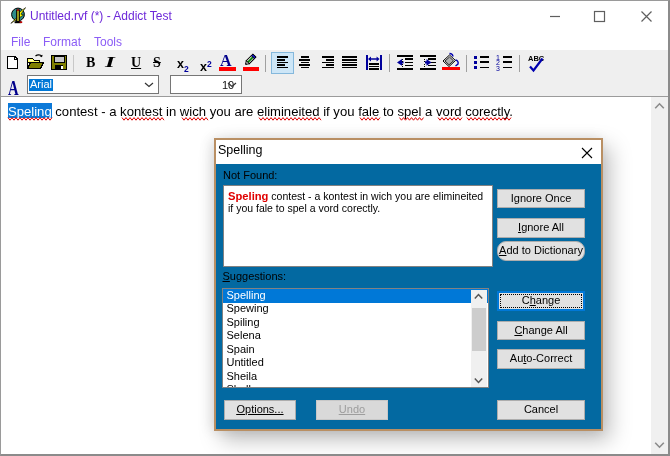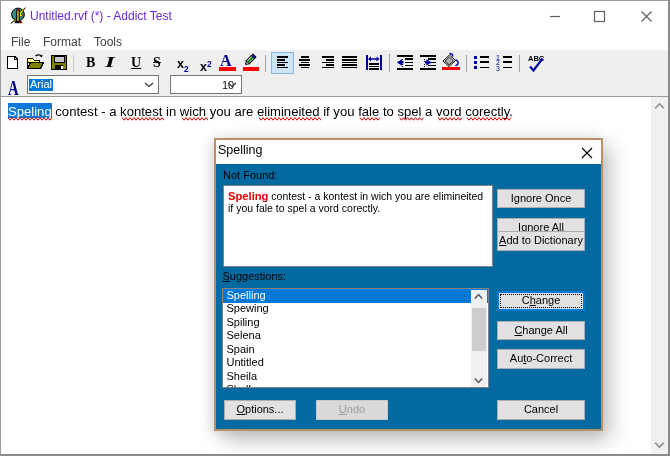--- a/index.html
+++ b/index.html
@@ -2,21 +2,21 @@
 <html><head>
 <meta charset="utf-8">
 <style>
 * { margin:0; padding:0; box-sizing:border-box; }
 html,body { width:670px; height:456px; }
 body { font-family:"Liberation Sans",sans-serif; position:relative; background:#fff; overflow:hidden; }
 .abs { position:absolute; }
 #frame { left:0; top:0; width:670px; height:456px; border:1px solid #9a9a9a; border-right:2px solid #8b8b8b; border-bottom:2px solid #8b8b8b; z-index:50; pointer-events:none; }
 #titlebar { left:1px; top:1px; width:668px; height:30px; background:#fff; }
 #title-text { left:30px; top:9px; font-size:12px; color:#6d28d9; }
-#menubar { left:1px; top:31px; width:668px; height:19px; background:#fff; font-size:12px; color:#404040; }
+#menubar { left:1px; top:31px; width:668px; height:19px; background:#fff; font-size:12px; color:#8b5cf6; }
 .menu-item { position:absolute; top:4px; }
 #toolbar { left:1px; top:50px; width:668px; height:46px; background:#efefef; }
 #dochr { left:1px; top:96px; width:668px; height:1px; background:#9b9b9b; }
 #doc { left:1px; top:97px; width:667px; height:357px; background:#fff; }
 
 #docline { position:absolute; left:8px; top:104px; font-size:13.1px; color:#000; white-space:nowrap; }
 .sq { position:relative; }
 #sel { color:#fff; }
 #selrect { position:absolute; left:8px; top:102.7px; width:44.4px; height:15px; background:#0c79d8; }
 #docline { z-index:4; }
@@ -33,21 +33,21 @@
 .lbl { position:absolute; color:#000; }
 #nfbox { position:absolute; left:7px; top:45px; width:270px; height:82px; background:#fff; border:1px solid #828282; padding:4px 4px 2px 4px; line-height:12.3px; font-size:10.5px; white-space:nowrap; overflow:hidden; }
 #nfbox b { color:#e00000; font-size:11.2px; }
 #sugbox { position:absolute; left:6px; top:148.3px; width:266.5px; height:100px; background:#fff; border:1px solid #828282; overflow:hidden; }
 .li { height:13.5px; line-height:11.6px; padding-left:3.5px; padding-top:0.6px; white-space:nowrap; overflow:hidden; }
 .li.sel { background:#0078d7; color:#fff; }
 
 #lbsb { position:absolute; right:1px; top:1px; width:16px; height:96.5px; background:#f0f0f0; }
 #lbthumb { position:absolute; left:1px; top:17.5px; width:14px; height:43.5px; background:#cdcdcd; }
 .btn { position:absolute; width:88px; height:19.5px; background:#e1e1e1; border:1px solid #adadad; color:#000; text-align:center; line-height:17.5px; font-size:11px; }
-.btn.small { width:72px; }
+.btn.small { width:72px;text-decoration:underline; }
 .btn.def { border:2px solid #0078d7; outline:1px dotted #000; outline-offset:-4px; line-height:15.5px; }
 .btn.dis { background:#d9d9d9; border-color:#c8c8c8; color:#9d9d9d; }
 svg { display:block; }
 </style>
 </head>
 <body>
 <div id="titlebar" class="abs"></div>
 <div id="menubar" class="abs">
   <span class="menu-item" style="left:10px;">File</span>
   <span class="menu-item" style="left:42px;">Format</span>
@@ -270,21 +270,21 @@
           <path d="M0.8 5.4 L4.5 1.6 L8.2 5.4" fill="none" stroke="#555" stroke-width="1.5"></path>
         </svg>
       <div id="lbthumb"></div>
       <svg style="position:absolute;left:3.5px;bottom:3px;" width="9" height="7" shape-rendering="auto">
           <path d="M0.8 1.6 L4.5 5.4 L8.2 1.6" fill="none" stroke="#555" stroke-width="1.5"></path>
         </svg>
     </div>
   </div>
   <div class="btn" style="left:281px;top:48.5px;">Ignore Once</div>
   <div class="btn" style="left:281px;top:78px;"><u>I</u>gnore All</div>
-  <div class="btn" style="left:281px;top:91px;"><u>A</u>dd to Dictionary</div>
+  <div class="btn" style="left:281px;top:101px;border-radius:9px;"><u>A</u>dd to Dictionary</div>
   <div class="btn def" style="left:281px;top:151px;">C<u>h</u>ange</div>
   <div class="btn" style="left:281px;top:180.5px;"><u>C</u>hange All</div>
   <div class="btn" style="left:281px;top:209px;">Au<u>t</u>o-Correct</div>
   <div class="btn small" style="left:8px;top:260px;"><u>O</u>ptions...</div>
   <div class="btn small dis" style="left:100px;top:260px;"><u>U</u>ndo</div>
   <div class="btn" style="left:281px;top:260px;">Cancel</div>
 </div>
 
 <div id="frame" class="abs"></div>
 

